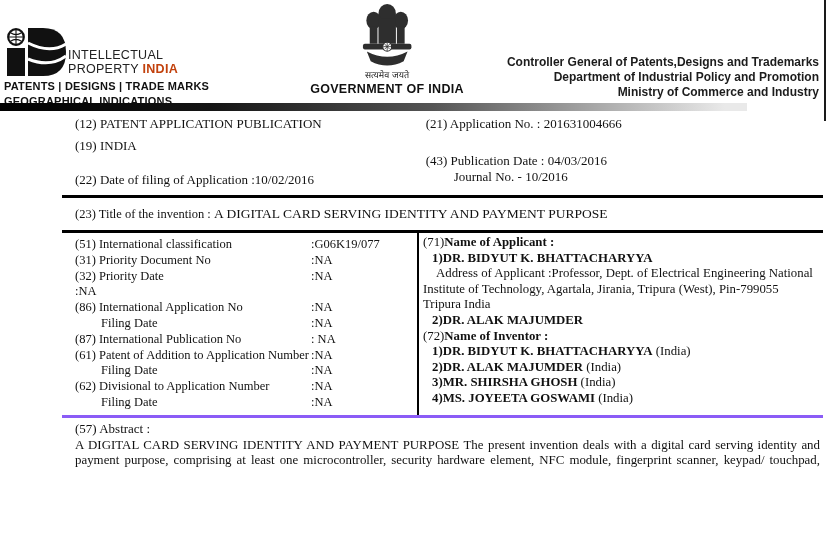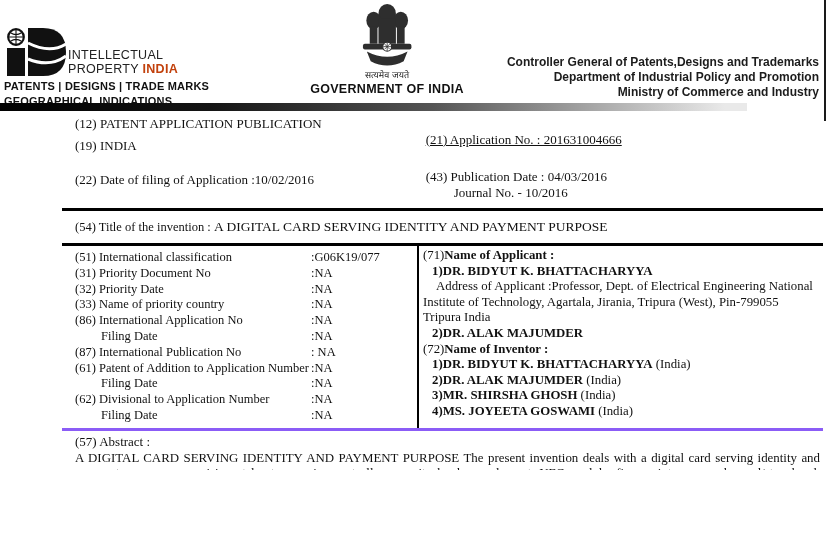--- a/index.html
+++ b/index.html
@@ -33,21 +33,21 @@
 
   
   .content { position:absolute; left:62px; top:111px; width:761px; font-size:13px; }
 
   .biblio { display:flex; border-bottom:3px solid #000; padding:3px 0 7px; }
   .biblio-left { width:47%; padding-left:13px; }
   .biblio-right { width:53%; padding-left:6px; }
   .bl1 { margin-top:2px; }
   .bl2 { margin-top:6px; }
   .bl3 { margin-top:18px; }
-  .br1 { margin-top:18px;text-decoration:underline; }
+  .br1 { margin-top:2px; }
   .br2 { margin-top:21px; }
   .br3 { padding-left:28px; }
 
   .title-row { border-bottom:3px solid #000; padding:8px 2px 8px 13px; }
   .title-label { font-size:12.5px; }
   .title-value { font-size:13.5px; }
 
   .main { display:flex; border-bottom:3px solid #8b5cf6; }
   .main-left { width:357px; border-right:2px solid #000; padding:4px 2px 4px 13px; font-size:12.5px; line-height:15.8px; }
   .clsrow { display:flex; }
@@ -124,40 +124,39 @@
         <div class="bl3">(22) Date of filing of Application :10/02/2016</div>
       </div>
       <div class="biblio-right">
         <div class="br1">(21) Application No. : 201631004666</div>
         <div class="br2">(43) Publication Date : 04/03/2016</div>
         <div class="br3">Journal No. - 10/2016</div>
       </div>
     </div>
 
     <div class="title-row">
-      <span class="title-label">(54) Title of the invention :</span>
+      <span class="title-label">(23) Title of the invention :</span>
       <span class="title-value">A DIGITAL CARD SERVING IDENTITY AND PAYMENT PURPOSE</span>
     </div>
 
     <div class="main">
       <div class="main-left">
         <div class="clsrow">
             <span class="lbl">(51) International classification</span>
             <span class="val">:G06K19/077</span>
           </div>
         <div class="clsrow">
             <span class="lbl">(31) Priority Document No</span>
             <span class="val">:NA</span>
           </div>
         <div class="clsrow">
             <span class="lbl">(32) Priority Date</span>
             <span class="val">:NA</span>
           </div>
         <div class="clsrow">
-            <span class="lbl">(33) Name of priority country</span>
             <span class="val">:NA</span>
           </div>
         <div class="clsrow">
             <span class="lbl">(86) International Application No</span>
             <span class="val">:NA</span>
           </div>
         <div class="clsrow">
             <span class="lbl ind">Filing Date</span>
             <span class="val">:NA</span>
           </div>

